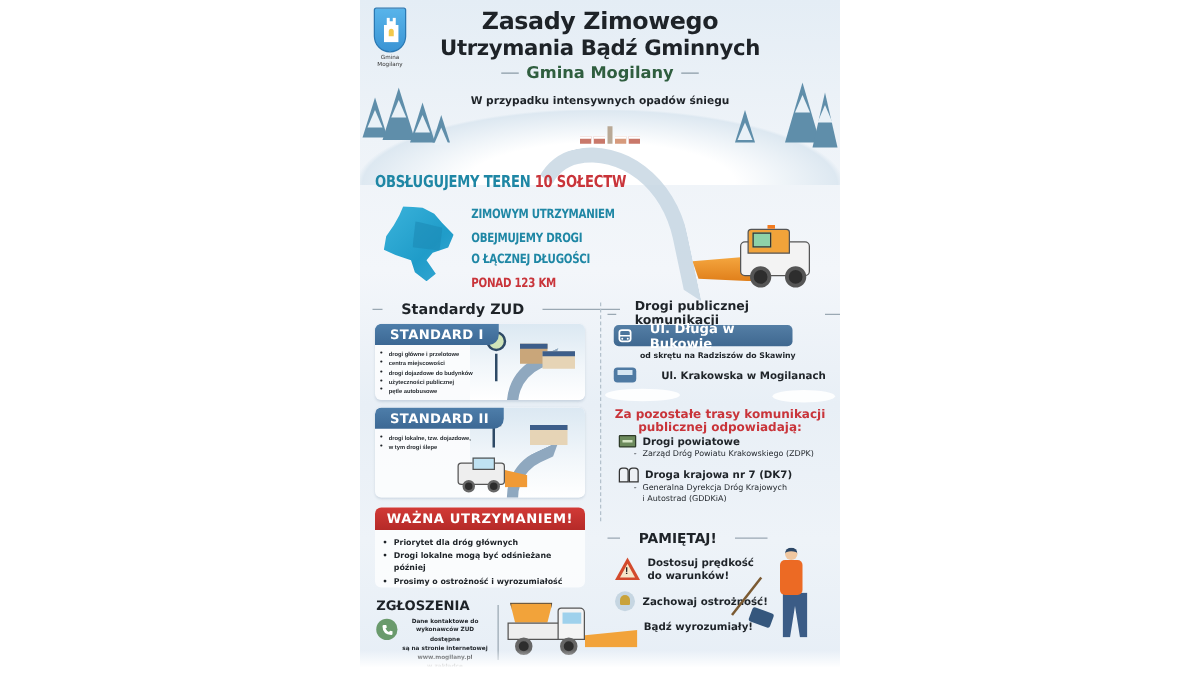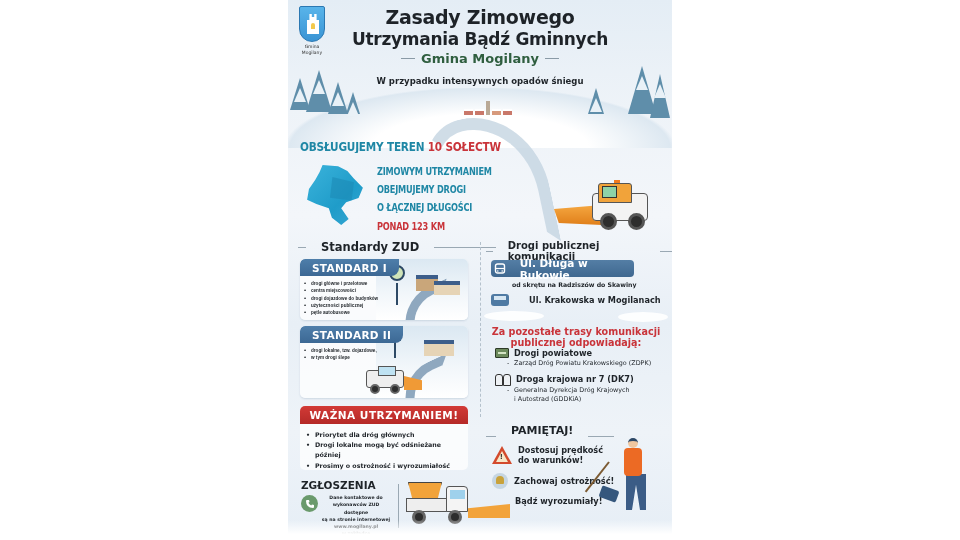--- a/index.html
+++ b/index.html
@@ -401,21 +401,21 @@
   <div class="zgl-divider"></div>
   <div class="salt-truck">
     <div class="hopper"></div>
       <div class="bed"></div>
       <div class="cab"></div>
       <div class="bl"></div>
     <div class="w" style="left:8px;"></div>
       <div class="w" style="left:44px;"></div>
   </div>
 
-  <div class="section-head" style="left:198px;top:424px;font-size:11px;align-items:flex-end;">
+  <div class="section-head" style="left:198px;top:424px;font-size:11px;">
     <span class="line" style="width:10px;"></span>
     <span>PAMIĘTAJ!</span>
     <span class="line" style="width:26px;"></span>
   </div>
   <div class="pam-item" style="top:445px;">
     <span class="warn-icon">
         <span>!</span>
       </span>
     <span class="label">
       <div>Dostosuj prędkość</div>

